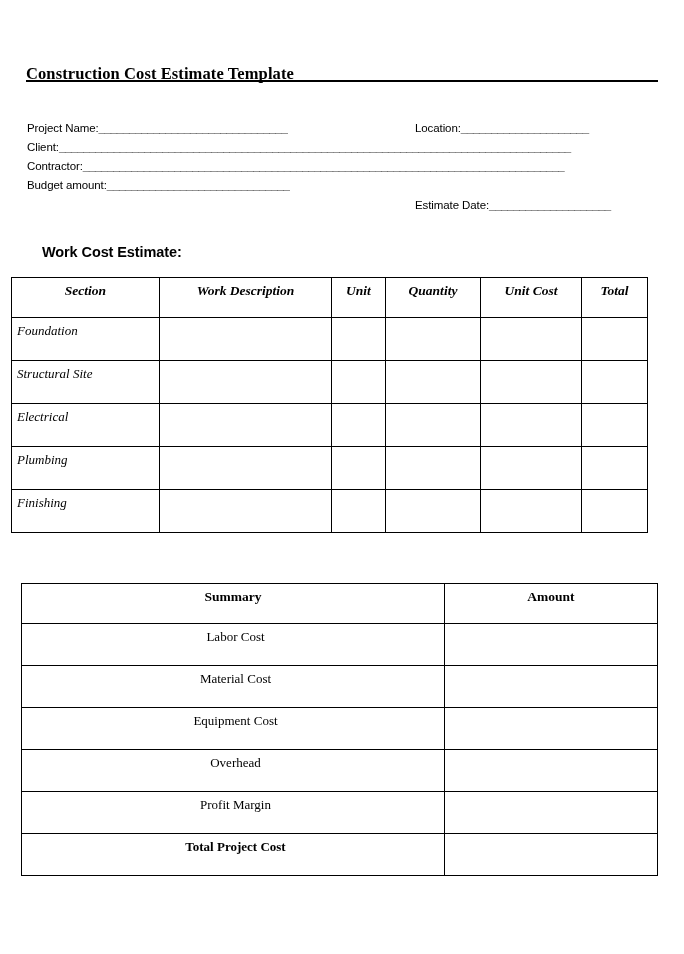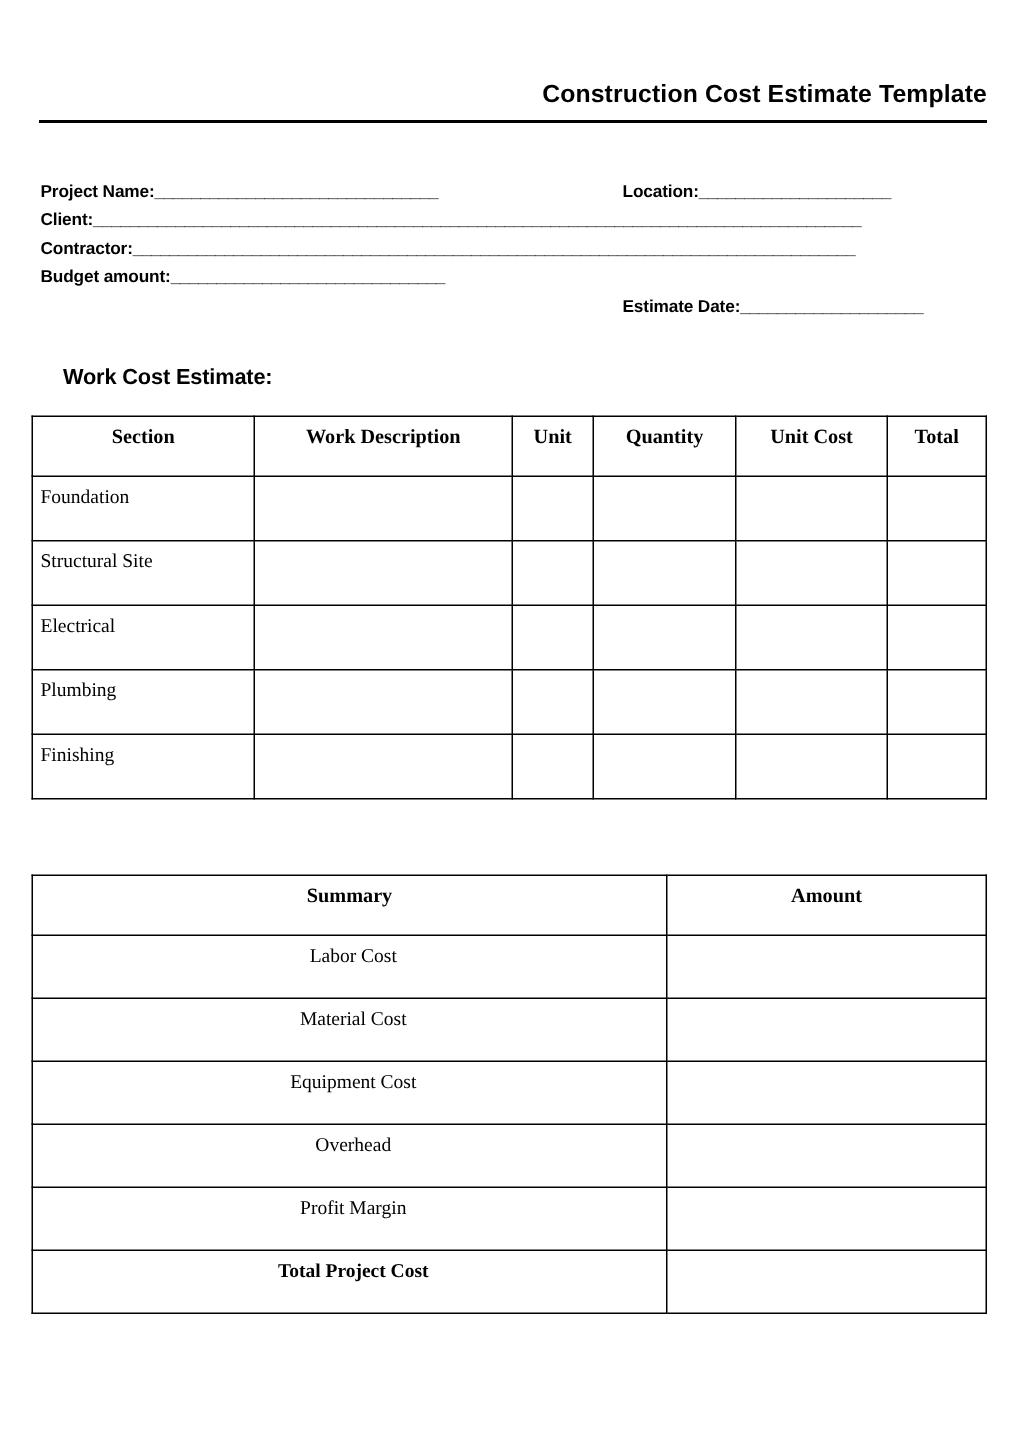--- a/index.html
+++ b/index.html
@@ -22,27 +22,27 @@
     top: 0;
     width: 684px;
     height: 954px;
     background: #ffffff;
   }
 
   
   .doc-title {
     position: absolute;
     left: 26px;
-    top: 54px;
+    top: 64px;
     width: 632px;
-    text-align: right;
+    text-align: left;
     font-size: 16.5px;
     font-weight: bold;
     letter-spacing: 0.1px;
-    font-family: Liberation Sans, sans-serif;
+    font-family: Liberation Serif, serif;
   }
   .title-rule {
     position: absolute;
     left: 26px;
     top: 80px;
     width: 632px;
     height: 0;
     border-top: 2px solid #000000;
   }
 
@@ -61,21 +61,21 @@
     font-weight: bold;
     font-family: "Liberation Sans", sans-serif;
     letter-spacing: -0.1px;
   }
   .field {
     position: absolute;
     top: 0;
     white-space: nowrap;
     overflow: hidden;
   }
-  .field .lbl { font-weight: bold; }
+  .field .lbl { font-weight: normal; }
   .field .fill {
     font-weight: bold;
     letter-spacing: -0.3px;
   }
 
   .f-project   { left: 0;     width: 340px; }
   .f-location  { left: 388px; width: 240px; }
   .f-client    { left: 0;     width: 628px; }
   .f-contractor{ left: 0;     width: 628px; }
   .f-budget    { left: 0;     width: 340px; }
@@ -114,23 +114,24 @@
   table.grid td.rowlabel {
     font-size: 13px;
     padding: 5px 0 0 5px;
     text-align: left;
   }
   table.grid td.rowlabel.bold { font-weight: bold; }
   table.grid td.blank { }
 
   
   #work-table {
-    left: 21px;
+    left: 11px;
     top: 277px;
     width: 636px;
+    font-style: italic;
   }
   #work-table tr.head-row th { height: 34px; }
   #work-table tr.data-row td { height: 37px; }
 
   
   #summary-table {
     left: 21px;
     top: 583px;
     width: 636px;
   }

